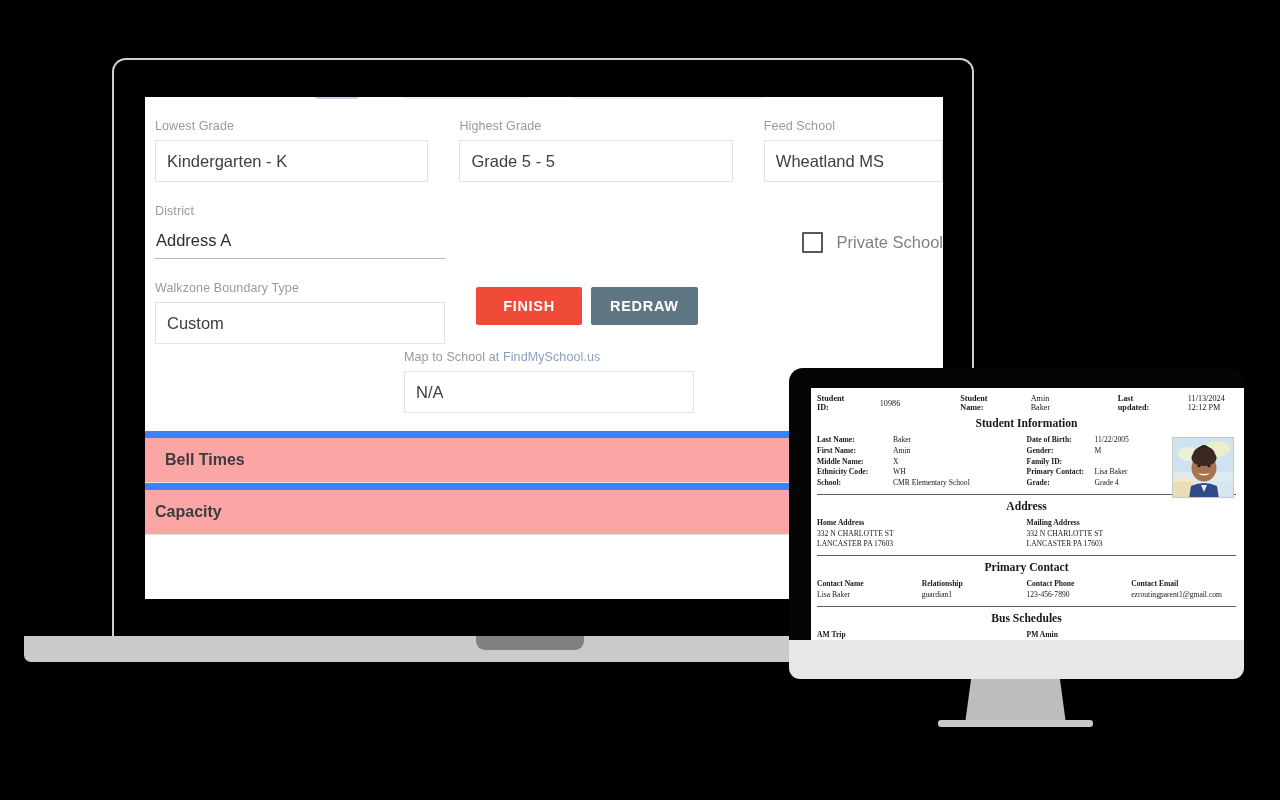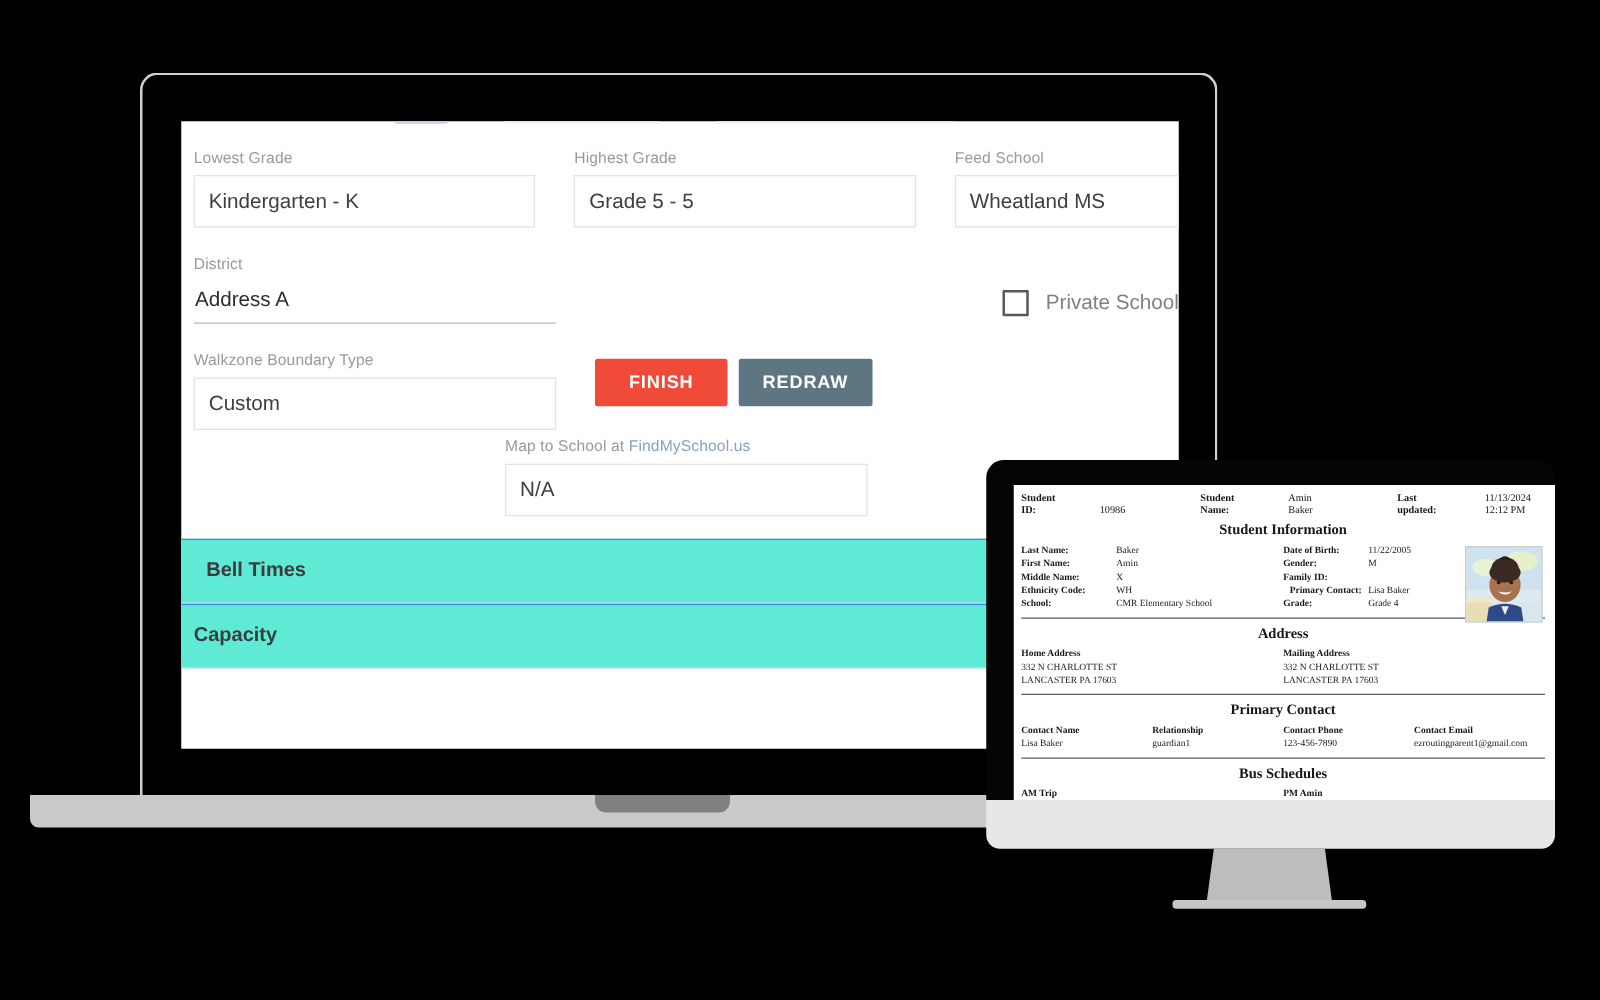--- a/index.html
+++ b/index.html
@@ -71,22 +71,22 @@
   .btnrow { display: flex; gap: 9px; padding-top: 6px; }
   .btn {
     height: 38px; min-width: 106px; padding: 0 19px;
     display: flex; align-items: center; justify-content: center;
     color: #ffffff; font-size: 14.5px; font-weight: bold; letter-spacing: .7px;
     border: none; border-radius: 2px; cursor: pointer;
   }
   .accordion { margin-top: 18px; }
   .acc-row {
     height: 52px; display: flex; align-items: center;
-    padding-left: 10px; background: #5eead4;
-    border-top: 1px solid #3b82f6; border-bottom: 1px solid #e3e3e3;
+    padding-left: 10px; background: #fca5a5;
+    border-top: 7px solid #3b82f6; border-bottom: 1px solid #e3e3e3;
     font-size: 16px; font-weight: bold; color: #3a3c3f;
   }
 
   
   #monitor-device { position: absolute; left: 789px; top: 368px; width: 455px; height: 322px; }
   #monitor-bezel {
     position: absolute; left: 0; top: 0; width: 455px; height: 272px;
     background: #050505; border-radius: 14px 14px 0 0;
   }
   #monitor-screen {
@@ -105,21 +105,21 @@
   #monitor-foot {
     position: absolute; left: 149px; top: 352px; width: 155px; height: 7px;
     background: #c6c7c8; border-radius: 3px;
   }
 
   
   .doc {
     font-family: "Liberation Serif", serif;
     color: #17171a; padding: 6px 8px 0 6px;
   }
-  .doc-hdr { display: flex; align-items: flex-end; font-size: 8.2px; gap: 30px; }
+  .doc-hdr { display: flex; align-items: center; font-size: 8.2px; gap: 30px; }
   .doc-hdr .sp { flex: 1; }
   .b { font-weight: bold; }
   .doc-title {
     text-align: center; font-weight: bold; font-size: 11.6px;
     margin: 5px 0 5px 0;
   }
   .doc-hr { border-top: 1.4px solid #5d5d5d; margin: 5px 0 5px 0; }
   .sect { position: relative; }
   .two-col { display: flex; }
   .two-col > div { width: 50%; }
@@ -264,21 +264,21 @@
                 </div>
               <div class="kv">
                   <span class="k" style="width:68px;">Gender:</span>
                   <span class="v">M</span>
                 </div>
               <div class="kv">
                   <span class="k" style="width:68px;">Family ID:</span>
                   <span class="v"></span>
                 </div>
               <div class="kv">
-                  <span class="k" style="width:68px;text-align:center;">Primary Contact:</span>
+                  <span class="k" style="width:68px;">Primary Contact:</span>
                   <span class="v">Lisa Baker</span>
                 </div>
               <div class="kv">
                   <span class="k" style="width:68px;">Grade:</span>
                   <span class="v">Grade 4</span>
                 </div>
             </div>
           </div>
 
           <div class="photo">

